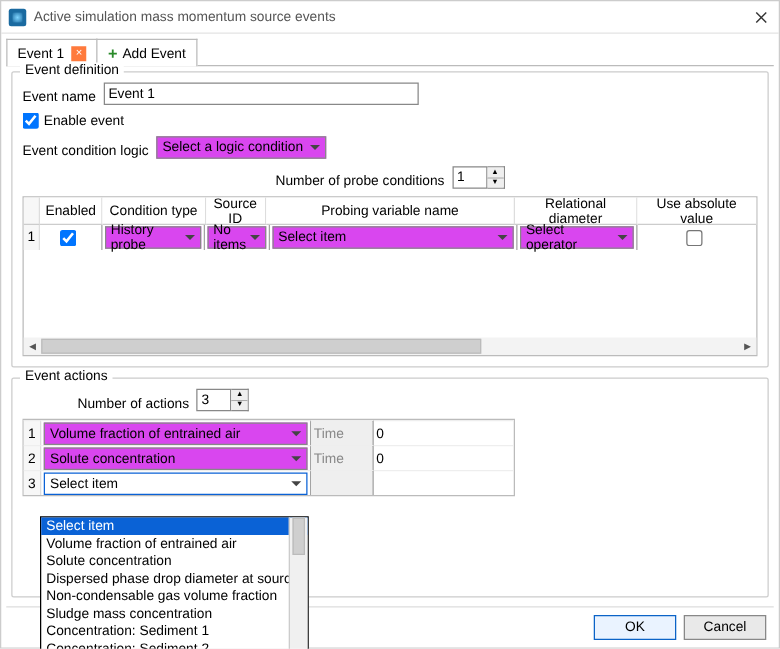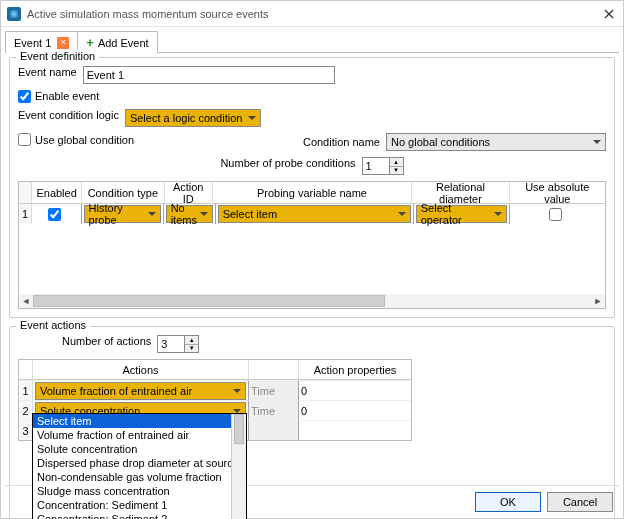--- a/index.html
+++ b/index.html
@@ -11,25 +11,25 @@
 .titlebar .title-text{flex:1;color:#555}
 .titlebar .close{width:16px;height:16px;display:flex;align-items:center;justify-content:center;cursor:default}
 .titlebar .close svg{width:10px;height:10px;stroke:#333;stroke-width:1.2}
 .tabs{display:flex;align-items:flex-end;height:24px;border-bottom:1px solid #bbb;margin:2px 4px 0 4px}
 .tab{height:22px;border:1px solid #bbb;border-bottom:none;background:#fff;display:flex;align-items:center;padding:0 8px;margin-right:-1px;position:relative;top:1px;cursor:default}
 .tab .xx{width:12px;height:12px;background:#ff7a3c;margin-left:6px;display:flex;align-items:center;justify-content:center;color:#fff;font-size:9px;line-height:1}
 .tab.add .plus{color:#2a8a2a;font-weight:bold;margin-right:4px;font-size:13px}
 .body{padding:4px 8px 40px 8px}
 .group{border:1px solid #ccc;border-radius:2px;padding:8px;margin-bottom:8px;position:relative}
 .group-title{position:absolute;top:-8px;left:6px;background:#fff;padding:0 4px;color:#000}
-.row{display:flex;align-items:flex-start;margin-bottom:6px}
+.row{display:flex;align-items:flex-end;margin-bottom:6px}
 .lbl{margin-right:6px;white-space:nowrap}
 input[type=text]{height:18px;border:1px solid #888;padding:0 3px;background:#fff}
 .chk{width:13px;height:13px;margin-right:4px}
-.combo{height:18px;border:1px solid #888;background:#eab308;display:flex;align-items:center;padding:0 16px 0 4px;position:relative;cursor:default}
+.combo{height:18px;border:1px solid #888;background:#d946ef;display:flex;align-items:center;padding:0 16px 0 4px;position:relative;cursor:default}
 .combo::after{content:"";position:absolute;right:4px;top:6px;border:4px solid transparent;border-top-color:#444}
 .combo.light{background:#fff}
 .combo.dis{background:#e8e8e8;color:#888}
 .spin{display:flex;height:18px}
 .spin input{width:28px;text-align:left}
 .spin .btns{display:flex;flex-direction:column;width:14px;border:1px solid #888;border-left:none}
 .spin .btns div{flex:1;display:flex;align-items:center;justify-content:center;font-size:6px;line-height:1;background:#efefef}
 .spin .btns div:first-child{border-bottom:1px solid #aaa}
 .table{border:1px solid #bbb;height:128px;position:relative;background:#fff}
 .thead{display:flex;height:22px}
@@ -95,48 +95,36 @@
       <div class="row">
         <input type="checkbox" class="chk" checked="" style="">
         <span>Enable event</span>
       </div>
       <div class="row">
         <span class="lbl">Event condition logic</span>
         <div class="combo" style="width:136px">
             <span>Select a logic condition</span>
           </div>
       </div>
-      <div class="row" style="justify-content:space-between">
-        <div style="display:flex;align-items:center">
-          <input type="checkbox" class="chk" style="">
-          <span>Use global condition</span>
-        </div>
-        <div style="display:flex;align-items:center">
-          <span class="lbl">Condition name</span>
-          <div class="combo dis" style="width:220px">
-              <span>No global conditions</span>
-            </div>
-        </div>
-      </div>
       <div class="row" style="justify-content:center;margin-top:4px">
         <span class="lbl">Number of probe conditions</span>
         <div class="spin">
           <input type="text" value="1" style="">
           <div class="btns">
               <div>▲</div>
               <div>▼</div>
             </div>
         </div>
       </div>
       <div class="table">
         <div class="thead">
           <div class="th rn"></div>
           <div class="th c-en">Enabled</div>
           <div class="th c-ct">Condition type</div>
-          <div class="th c-sid">Action ID</div>
+          <div class="th c-sid">Source ID</div>
           <div class="th c-pv">Probing variable name</div>
           <div class="th c-ro">Relational diameter</div>
           <div class="th c-av" style="border-right:none">Use absolute value</div>
         </div>
         <div class="trow">
           <div class="td rn">1</div>
           <div class="td c-en" style="justify-content:center">
               <input type="checkbox" class="chk" checked="" style="">
             </div>
           <div class="td c-ct">
@@ -179,26 +167,20 @@
         <div class="spin">
           <input type="text" value="3" style="">
           <div class="btns">
               <div>▲</div>
               <div>▼</div>
             </div>
         </div>
       </div>
       <div class="actions-wrap">
         <div class="act-table">
-          <div class="act-head">
-            <div class="th a-n"></div>
-            <div class="th a-a">Actions</div>
-            <div class="th a-pl"></div>
-            <div class="th a-pv" style="border-right:none">Action properties</div>
-          </div>
           <div class="act-row">
             <div class="td a-n rn">1</div>
             <div class="td a-a">
                 <div class="combo" style="width:100%">
                   <span>Volume fraction of entrained air</span>
                 </div>
               </div>
             <div class="td a-pl ro">Time</div>
             <div class="td a-pv" style="border-right:none">0</div>
           </div>

